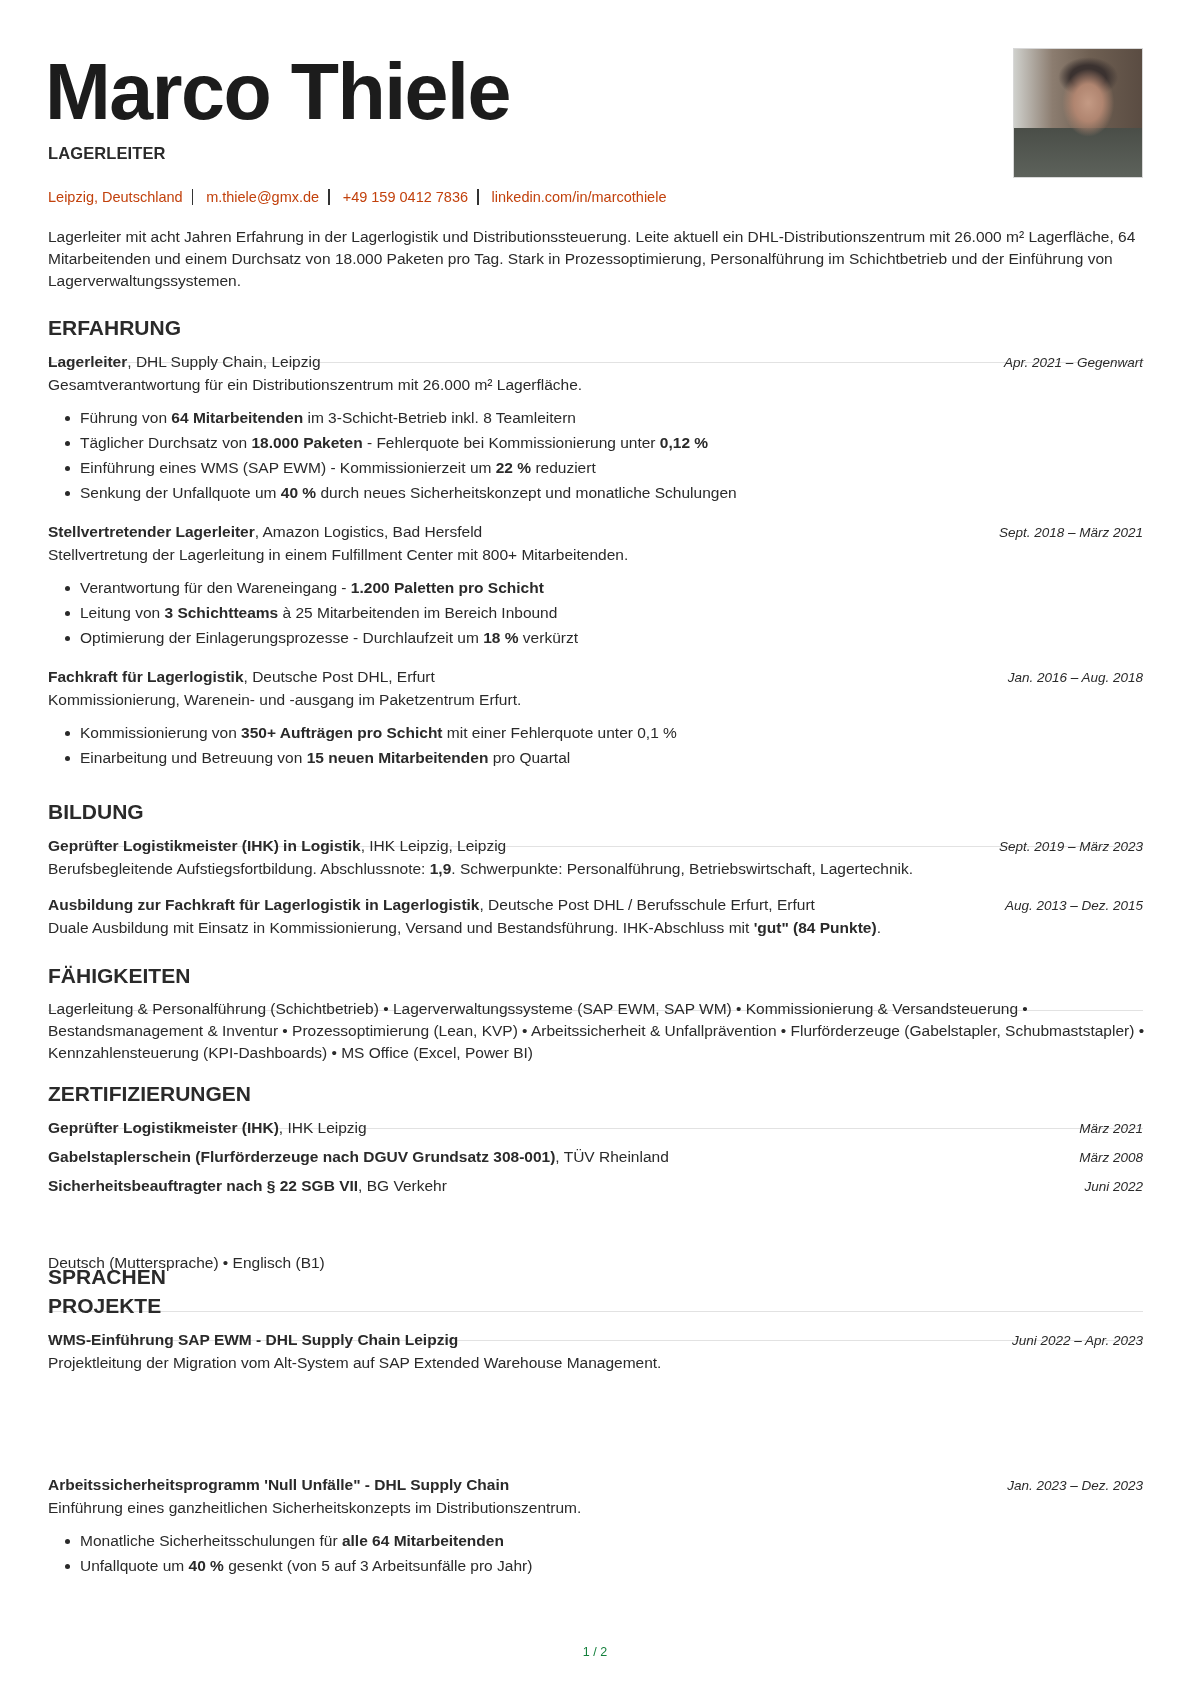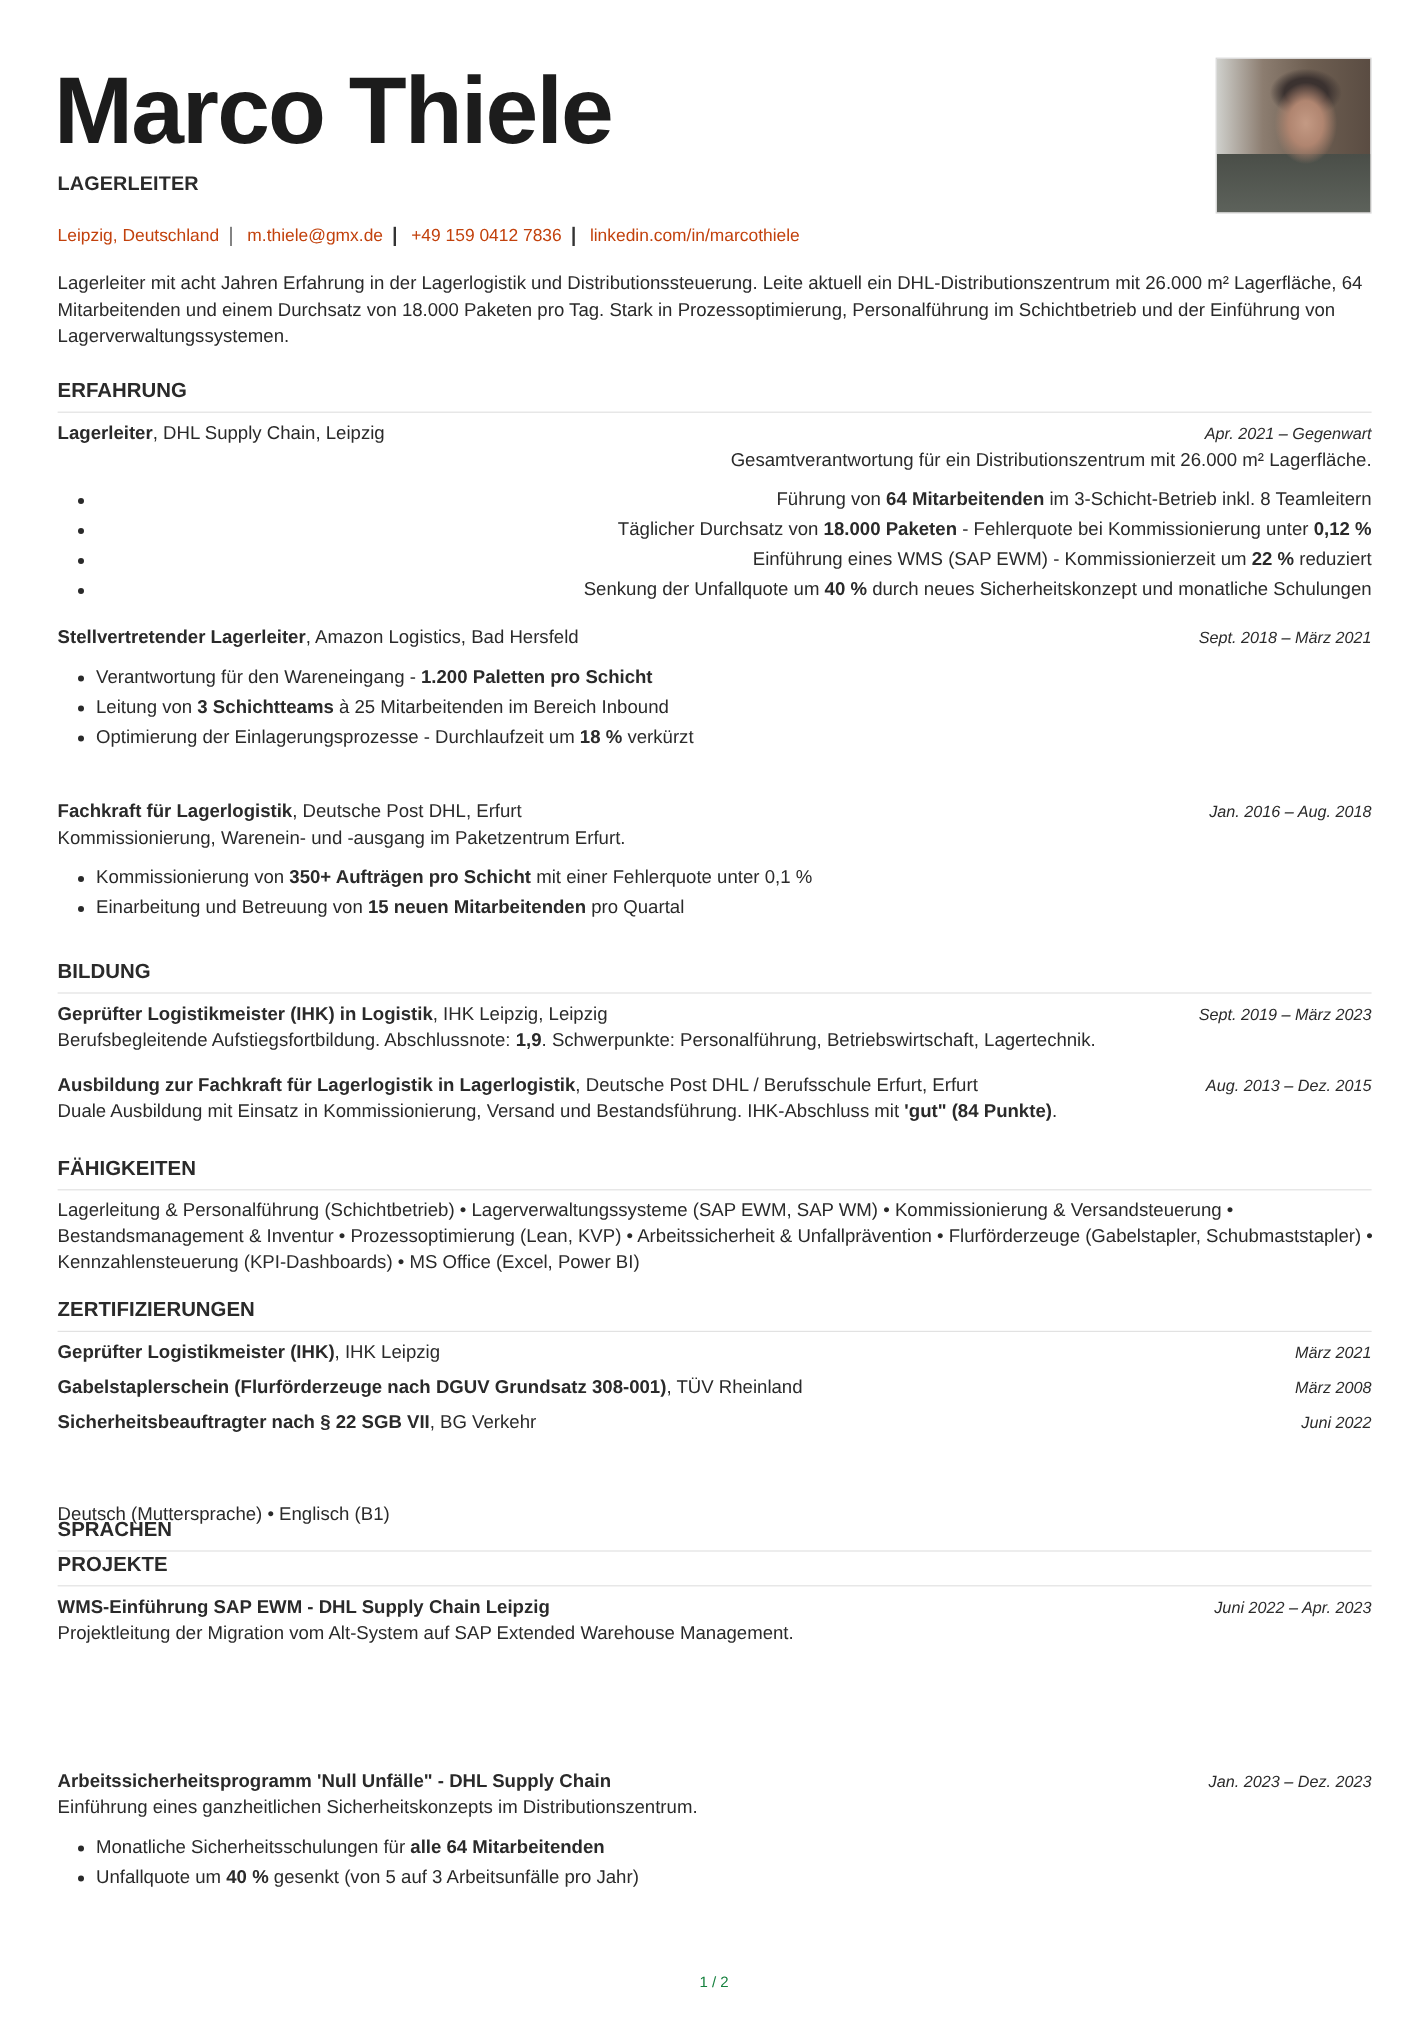--- a/index.html
+++ b/index.html
@@ -68,24 +68,24 @@
     left: 0; top: 226px;
     width: 1100px;
     font-size: 15.5px;
     line-height: 22px;
     color: #2a2a2a;
   }
   .section-head {
     position: absolute;
     left: 0;
     width: 1095px;
-    font-size: 17px;
+    font-size: 21px;
     font-weight: 700;
     color: #2a2a2a;
-    padding-bottom: 7px;
+    padding-bottom: 22px;
     border-bottom: 1px solid #e2e2e2;
   }
   .entry { position: absolute; left: 0; width: 1095px; }
   .entry-row {
     display: flex; justify-content: space-between; align-items: baseline;
     line-height: 22px;
   }
   .entry-head { font-size: 15.5px; }
   .entry-head b { font-weight: 700; }
   .date {
@@ -136,38 +136,39 @@
     <span class="sep"></span>
     <span class="item">+49 159 0412 7836</span>
     <span class="sep"></span>
     <span class="item">linkedin.com/in/marcothiele</span>
   </div>
 
   <div class="summary">Lagerleiter mit acht Jahren Erfahrung in der Lagerlogistik und Distributionssteuerung. Leite aktuell ein DHL-Distributionszentrum mit 26.000 m² Lagerfläche, 64 Mitarbeitenden und einem Durchsatz von 18.000 Paketen pro Tag. Stark in Prozessoptimierung, Personalführung im Schichtbetrieb und der Einführung von Lagerverwaltungssystemen.</div>
 
   <div class="section-head" style="top:316px;">ERFAHRUNG</div>
 
-  <div class="entry" style="top:351px;text-align:right;">
+  <div class="entry" style="top:351px;">
       <div class="entry-row">
         <span class="entry-head"><b>Lagerleiter</b>, DHL Supply Chain, Leipzig</span>
         <span class="date">Apr. 2021 – Gegenwart</span>
       </div>
       <div class="desc">Gesamtverantwortung für ein Distributionszentrum mit 26.000 m² Lagerfläche.</div>
       <ul class="bullets">
         <li>Führung von <b>64 Mitarbeitenden</b> im 3-Schicht-Betrieb inkl. 8 Teamleitern</li>
         <li>Täglicher Durchsatz von <b>18.000 Paketen</b> - Fehlerquote bei Kommissionierung unter <b>0,12 %</b></li>
         <li>Einführung eines WMS (SAP EWM) - Kommissionierzeit um <b>22 %</b> reduziert</li>
         <li>Senkung der Unfallquote um <b>40 %</b> durch neues Sicherheitskonzept und monatliche Schulungen</li>
       </ul>
     </div>
   <div class="entry" style="top:521px;">
       <div class="entry-row">
         <span class="entry-head"><b>Stellvertretender Lagerleiter</b>, Amazon Logistics, Bad Hersfeld</span>
         <span class="date">Sept. 2018 – März 2021</span>
       </div>
+      <div class="desc">Stellvertretung der Lagerleitung in einem Fulfillment Center mit 800+ Mitarbeitenden.</div>
       <ul class="bullets">
         <li>Verantwortung für den Wareneingang - <b>1.200 Paletten pro Schicht</b></li>
         <li>Leitung von <b>3 Schichtteams</b> à 25 Mitarbeitenden im Bereich Inbound</li>
         <li>Optimierung der Einlagerungsprozesse - Durchlaufzeit um <b>18 %</b> verkürzt</li>
       </ul>
     </div>
   <div class="entry" style="top:666px;">
       <div class="entry-row">
         <span class="entry-head"><b>Fachkraft für Lagerlogistik</b>, Deutsche Post DHL, Erfurt</span>
         <span class="date">Jan. 2016 – Aug. 2018</span>

